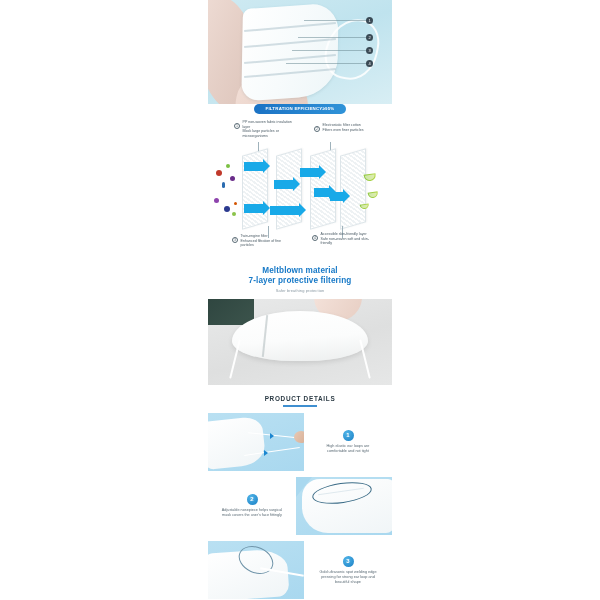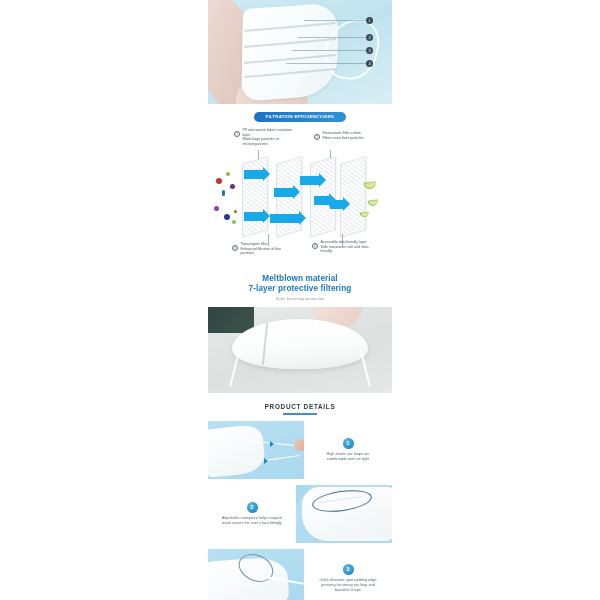--- a/index.html
+++ b/index.html
@@ -54,21 +54,21 @@
   }
   .num-dot {
     width:7px; height:7px; border-radius:50%;
     background:#3a4a55; color:#fff;
     font-size:4px; line-height:7px; text-align:center;
     font-family:"Liberation Sans", sans-serif;
     flex:none;
   }
 
   
-  .filtration { position:relative; width:184px; background:#fff; padding-top:8px; }
+  .filtration { position:relative; width:184px; background:#fff; }
   .fe-badge {
     margin: 0 auto; width:92px; height:10px;
     background: linear-gradient(90deg,#1b72c4,#2f93d8);
     border-radius: 6px;
     color:#fff; font-size:4.4px; letter-spacing:.2px;
     line-height:10px; text-align:center; font-weight:bold;
   }
   .fe-top { position:relative; height:26px; margin-top:6px; }
   .cap {
     position:absolute; display:flex; gap:2.5px; align-items:flex-start;

